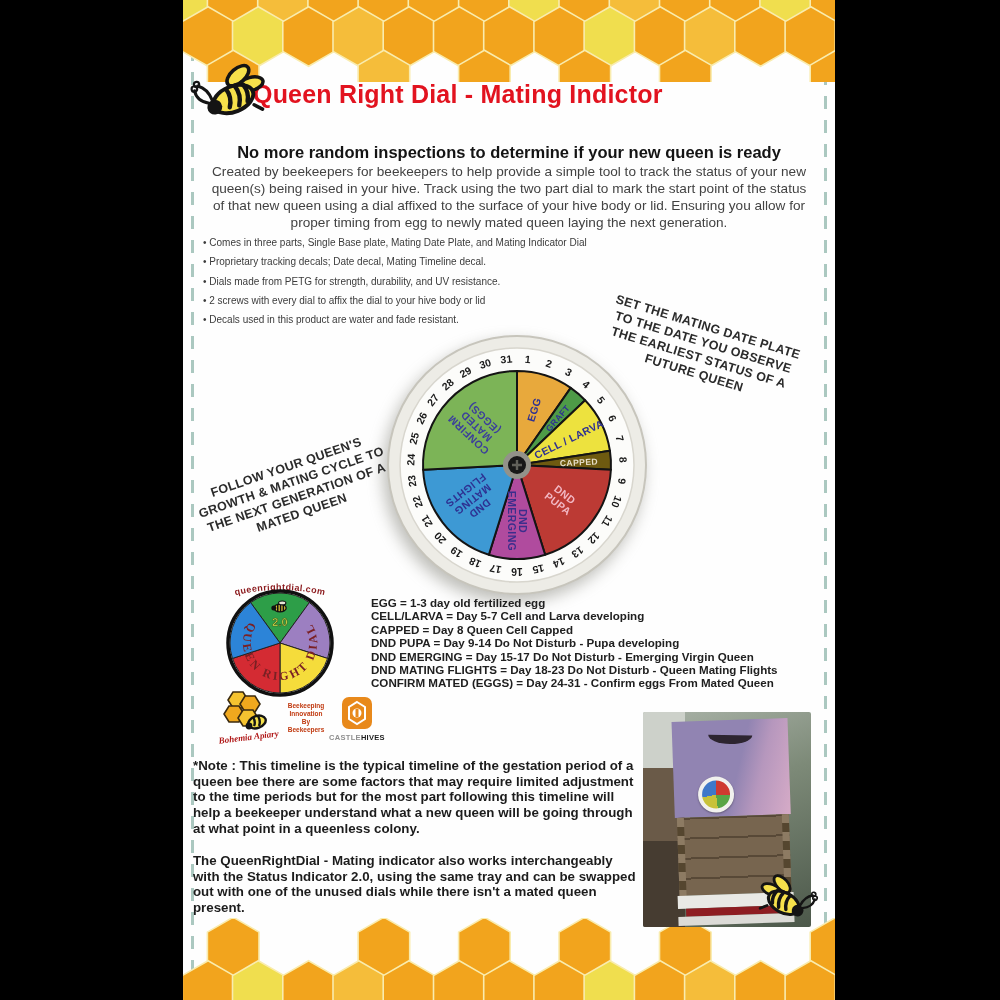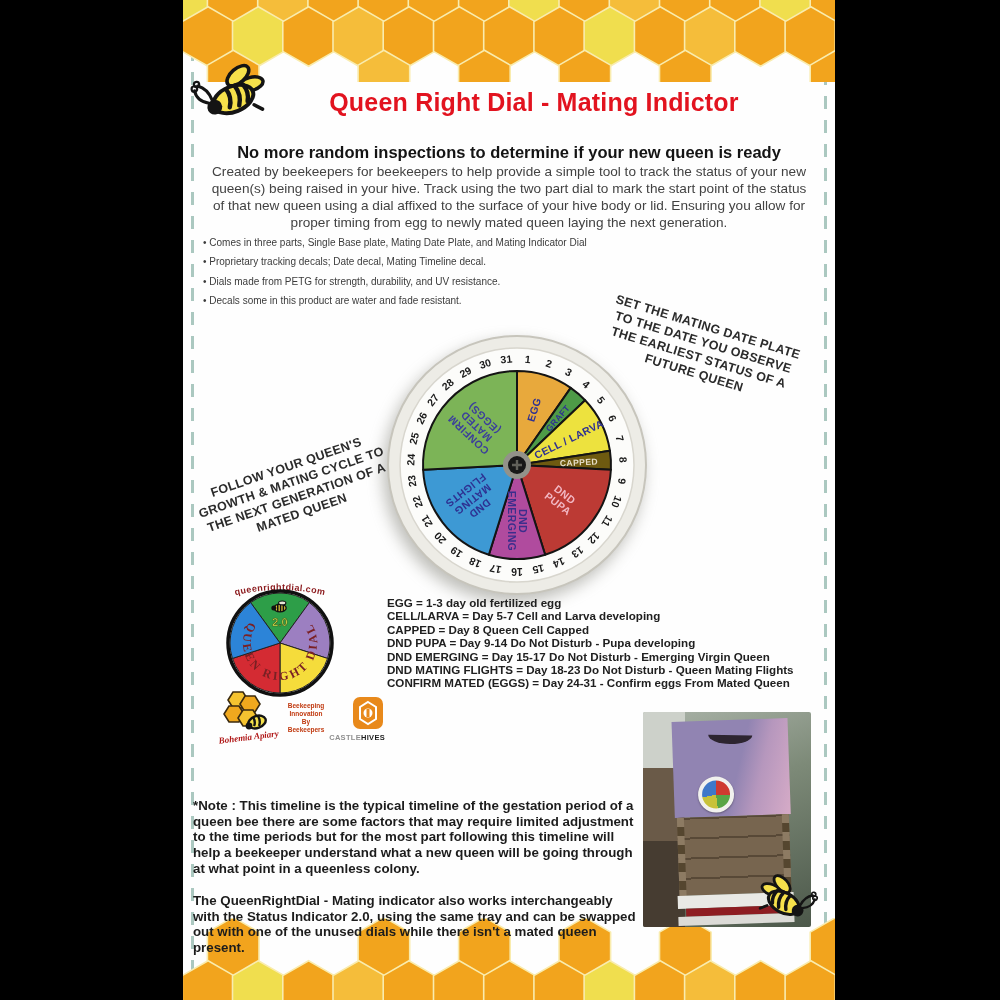--- a/index.html
+++ b/index.html
@@ -7,46 +7,46 @@
        font-family:"Liberation Sans",sans-serif;}
   .page{position:absolute;left:183px;top:0;width:652px;height:1000px;background:#fefefe;overflow:hidden;}
   .dash{position:absolute;top:0;bottom:0;width:3px;z-index:1;
         background:repeating-linear-gradient(180deg,#abc8c0 0 13px,transparent 13px 24px);}
   .dash.left{left:8px}.dash.right{right:8px}
   .honeycomb{position:absolute;left:0;width:652px;height:82px;z-index:2;}
   .honeycomb.top{top:0}.honeycomb.bottom{bottom:0}
   .bee{position:absolute;z-index:7;overflow:visible;}
   .bee-top{left:6px;top:52px;width:84px;height:84px;transform:rotate(-6deg);}
   .bee-bottom{left:570px;top:866px;width:66px;height:66px;transform:scaleX(-1) rotate(-12deg);}
-  h1{position:absolute;left:70px;right:20px;top:80px;margin:8px;text-align:center;z-index:3;
+  h1{position:absolute;left:70px;right:20px;top:80px;margin:0;z-index:3;
      font-size:25px;font-weight:bold;color:#e2131f;letter-spacing:.2px;}
   h2{position:absolute;left:10px;right:10px;top:127px;margin:16px;text-align:center;z-index:3;
      font-size:16.5px;font-weight:bold;color:#141414;}
   .intro{position:absolute;left:14px;right:14px;top:151px;margin:12px;text-align:center;z-index:3;
      font-size:13.6px;line-height:17px;color:#424242;}
   .bullets{position:absolute;left:20px;top:233px;z-index:3;font-size:10px;line-height:19.3px;color:#3b3b3b;}
   .bullets div::before{content:"•  ";}
   .ann{position:absolute;z-index:4;font-weight:bold;color:#2b2b2b;text-align:center;
        font-size:12.5px;line-height:16px;letter-spacing:.3px;}
   .ann-right{left:418px;top:318px;width:200px;transform:rotate(17deg);}
   .ann-left{left:2px;top:458px;width:218px;transform:rotate(-19deg);}
   #mainDial{position:absolute;left:202px;top:333px;width:264px;height:264px;z-index:2;
             filter:drop-shadow(-4px 7px 8px rgba(110,110,100,.45));}
   #logoDial{position:absolute;left:-3px;top:556px;width:200px;height:146px;z-index:3;overflow:visible;}
   .brands{position:absolute;left:36px;top:686px;width:168px;height:64px;z-index:3;
           display:flex;align-items:center;}
   .tagline{width:46px;text-align:center;font-size:6.5px;line-height:8px;font-weight:bold;color:#c0390f;}
-  .castle{width:56px;text-align:right;}
+  .castle{width:56px;text-align:center;}
   .castle .word{font-size:7.5px;font-weight:bold;letter-spacing:.3px;margin-top:-2px;}
   .castle .word .c1{color:#8f8f8f;}
   .castle .word .c2{color:#1d1d1d;}
   .legend{position:absolute;left:188px;top:596px;width:444px;z-index:3;
-          font-size:11.6px;font-weight:bold;color:#202020;line-height:13.4px;margin-left:16px;}
+          font-size:11.6px;font-weight:bold;color:#202020;line-height:13.4px;}
   .note{position:absolute;left:10px;width:448px;z-index:3;
-        font-size:13.3px;font-weight:bold;color:#1c1c1c;line-height:15.7px;margin-top:40px;}
+        font-size:13.3px;font-weight:bold;color:#1c1c1c;line-height:15.7px;}
   #note1{top:758px}#note2{top:853px}
   .photo{position:absolute;left:460px;top:712px;width:168px;height:215px;z-index:2;overflow:hidden;
          border-radius:2px;}
   .photo *{position:absolute;}
   .ph-bg{inset:0;background:linear-gradient(160deg,#aab3a8 0%,#7d8a78 40%,#4c584a 100%);}
   .ph-left{left:0;top:0;width:42px;height:100%;
      background:linear-gradient(180deg,#cdd1ca 0 26%,#6a5a48 26% 60%,#463c31 60% 100%);}
   .ph-stack{left:32px;top:8px;width:116px;height:202px;transform:rotate(-2deg);}
   .ph-purple{left:0;top:0;width:100%;height:96px;
      background:linear-gradient(105deg,#9184b2 0 55%,#b697bd 72%,#d6abc7 100%);}
@@ -183,21 +183,22 @@
     </svg>
 
   <h1>Queen Right Dial - Mating Indictor</h1>
   <h2>No more random inspections to determine if your new queen is ready</h2>
   <p class="intro">Created by beekeepers for beekeepers to help provide a simple tool to track the status of your new queen(s) being raised in your hive. Track using the two part dial to mark the start point of the status of that new queen using a dial affixed to the surface of your hive body or lid. Ensuring you allow for proper timing from egg to newly mated queen laying the next generation.</p>
 
   <div class="bullets" id="bullets">
       <div>Comes in three parts, Single Base plate, Mating Date Plate, and Mating Indicator Dial</div>
       <div>Proprietary tracking decals; Date decal, Mating Timeline decal.</div>
       <div>Dials made from PETG for strength, durability, and UV resistance.</div>
-      <div>Decals some in this product are water and fade resistant.</div>
+      <div>2 screws with every dial to affix the dial to your hive body or lid</div>
+      <div>Decals used in this product are water and fade resistant.</div>
     </div>
 
   <div class="ann ann-right" id="annRight">
       <div>SET THE MATING DATE PLATE</div>
       <div>TO THE DATE YOU OBSERVE</div>
       <div>THE EARLIEST STATUS OF A</div>
       <div>FUTURE QUEEN</div>
     </div>
   <div class="ann ann-left" id="annLeft">
       <div>FOLLOW YOUR QUEEN'S</div>

